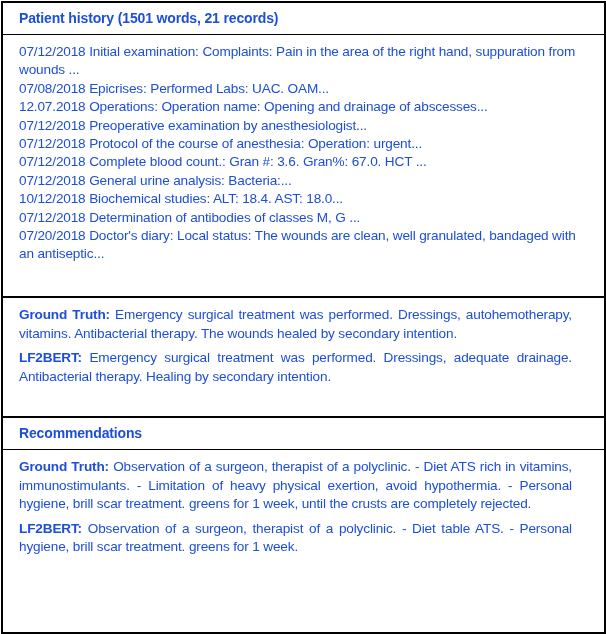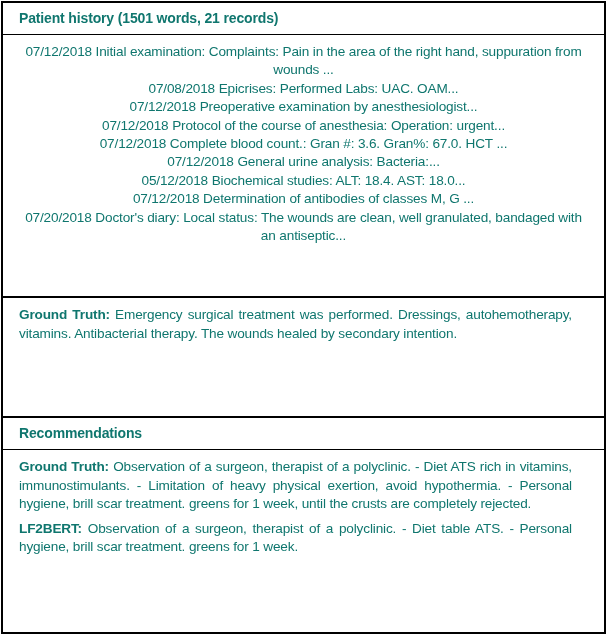--- a/index.html
+++ b/index.html
@@ -2,62 +2,64 @@
 <html><head>
 <meta charset="utf-8">
 <style>
   html, body { margin: 0; padding: 0; background: #ffffff; }
   body { width: 606px; height: 634px; overflow: hidden; }
   .frame {
     position: absolute; left: 1px; top: 1px;
     width: 601px; height: 629px;
     border: 2px solid #000;
     font-family: "Liberation Sans", sans-serif;
-    color: #0f766e;
+    color: #1d4ed8;
     font-size: 13.6px;
     letter-spacing: -0.15px;
   }
   .section-head {
     font-weight: bold;
     font-size: 14px;
     padding: 0 0 0 16px;
     height: 31px;
     line-height: 31px;
     border-bottom: 1px solid #000;
   }
   .section-body { padding: 8px 16px 6px 16px; }
-  .hist-line { line-height: 18.4px; white-space: nowrap; text-align: center; }
+  .hist-line { line-height: 18.4px; white-space: nowrap; }
   .wrap { white-space: normal; }
   .divider { border-top: 2px solid #000; }
   .para { line-height: 18.6px; text-align: justify; margin: 0 16px 6px 0; }
   .para b { font-weight: bold; }
   #history-body { height: 261px; box-sizing: border-box; }
   #summary-body { height: 118px; box-sizing: border-box; }
 </style>
 </head>
 <body>
 
 <div class="frame">
 
   <div class="section-head">Patient history (1501 words, 21 records)</div>
   <div class="section-body" id="history-body">
     <div class="hist-line wrap">07/12/2018 Initial examination: Complaints: Pain in the area of the right hand, suppuration from wounds ...</div>
     <div class="hist-line">07/08/2018 Epicrises: Performed Labs: UAC. OAM...</div>
+    <div class="hist-line">12.07.2018 Operations: Operation name: Opening and drainage of abscesses...</div>
     <div class="hist-line">07/12/2018 Preoperative examination by anesthesiologist...</div>
     <div class="hist-line">07/12/2018 Protocol of the course of anesthesia: Operation: urgent...</div>
     <div class="hist-line">07/12/2018 Complete blood count.: Gran #: 3.6. Gran%: 67.0. HCT ...</div>
     <div class="hist-line">07/12/2018 General urine analysis: Bacteria:...</div>
-    <div class="hist-line">05/12/2018 Biochemical studies: ALT: 18.4. AST: 18.0...</div>
+    <div class="hist-line">10/12/2018 Biochemical studies: ALT: 18.4. AST: 18.0...</div>
     <div class="hist-line">07/12/2018 Determination of antibodies of classes M, G ...</div>
     <div class="hist-line wrap">07/20/2018 Doctor's diary: Local status: The wounds are clean, well granulated, bandaged with an antiseptic...</div>
   </div>
 
   <div class="divider"></div>
   <div class="section-body" id="summary-body">
     <p class="para"><b>Ground Truth:</b><span> Emergency surgical treatment was performed. Dressings, autohemotherapy, vitamins. Antibacterial therapy. The wounds healed by secondary intention.</span></p>
+    <p class="para"><b>LF2BERT:</b><span> Emergency surgical treatment was performed. Dressings, adequate drainage. Antibacterial therapy. Healing by secondary intention.</span></p>
   </div>
 
   <div class="divider"></div>
   <div class="section-head">Recommendations</div>
   <div class="section-body">
     <p class="para"><b>Ground Truth:</b><span> Observation of a surgeon, therapist of a polyclinic. - Diet ATS rich in vitamins, immunostimulants. - Limitation of heavy physical exertion, avoid hypothermia. - Personal hygiene, brill scar treatment. greens for 1 week, until the crusts are completely rejected.</span></p>
     <p class="para"><b>LF2BERT:</b><span> Observation of a surgeon, therapist of a polyclinic. - Diet table ATS. - Personal hygiene, brill scar treatment. greens for 1 week.</span></p>
   </div>
 
 </div>

